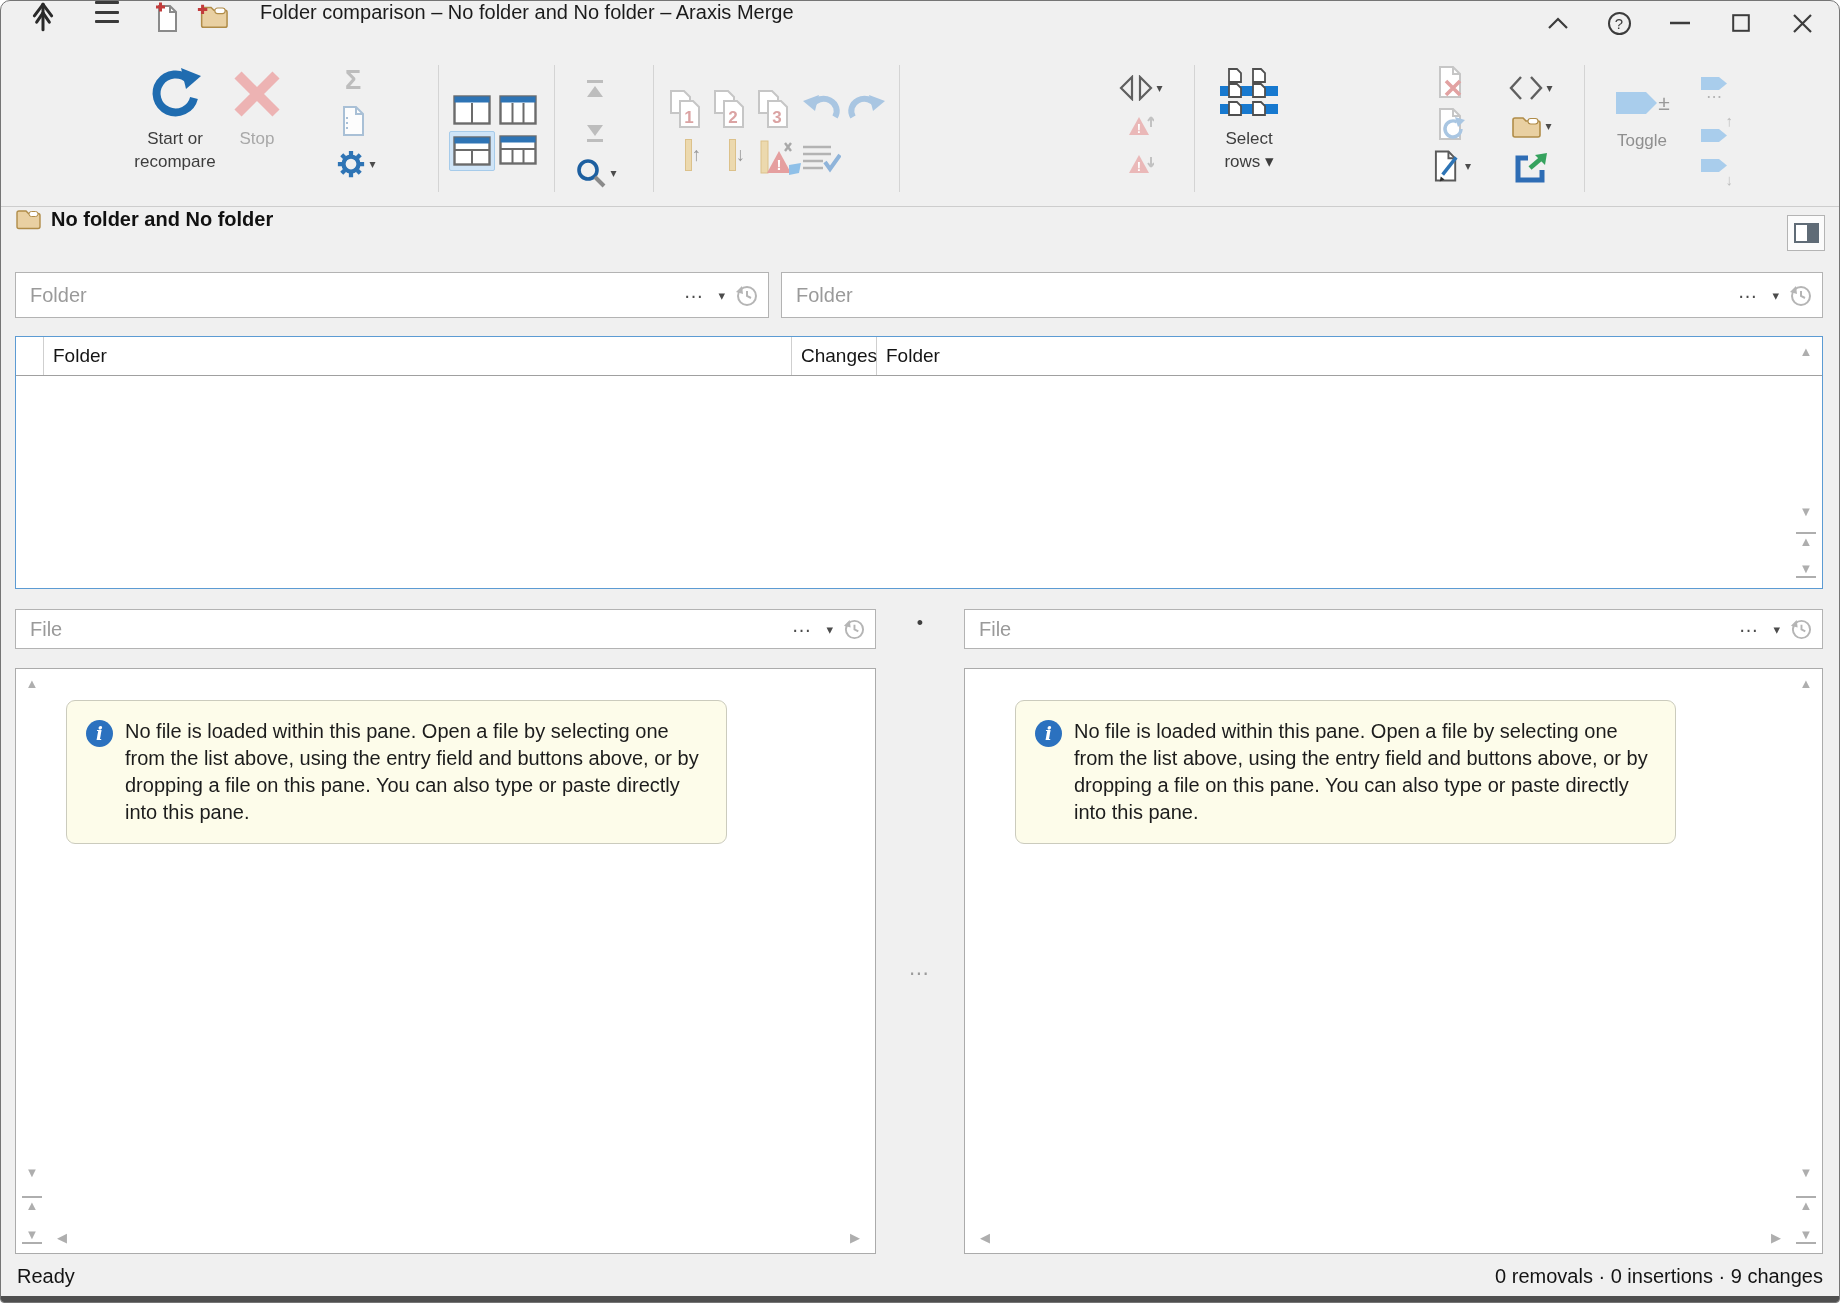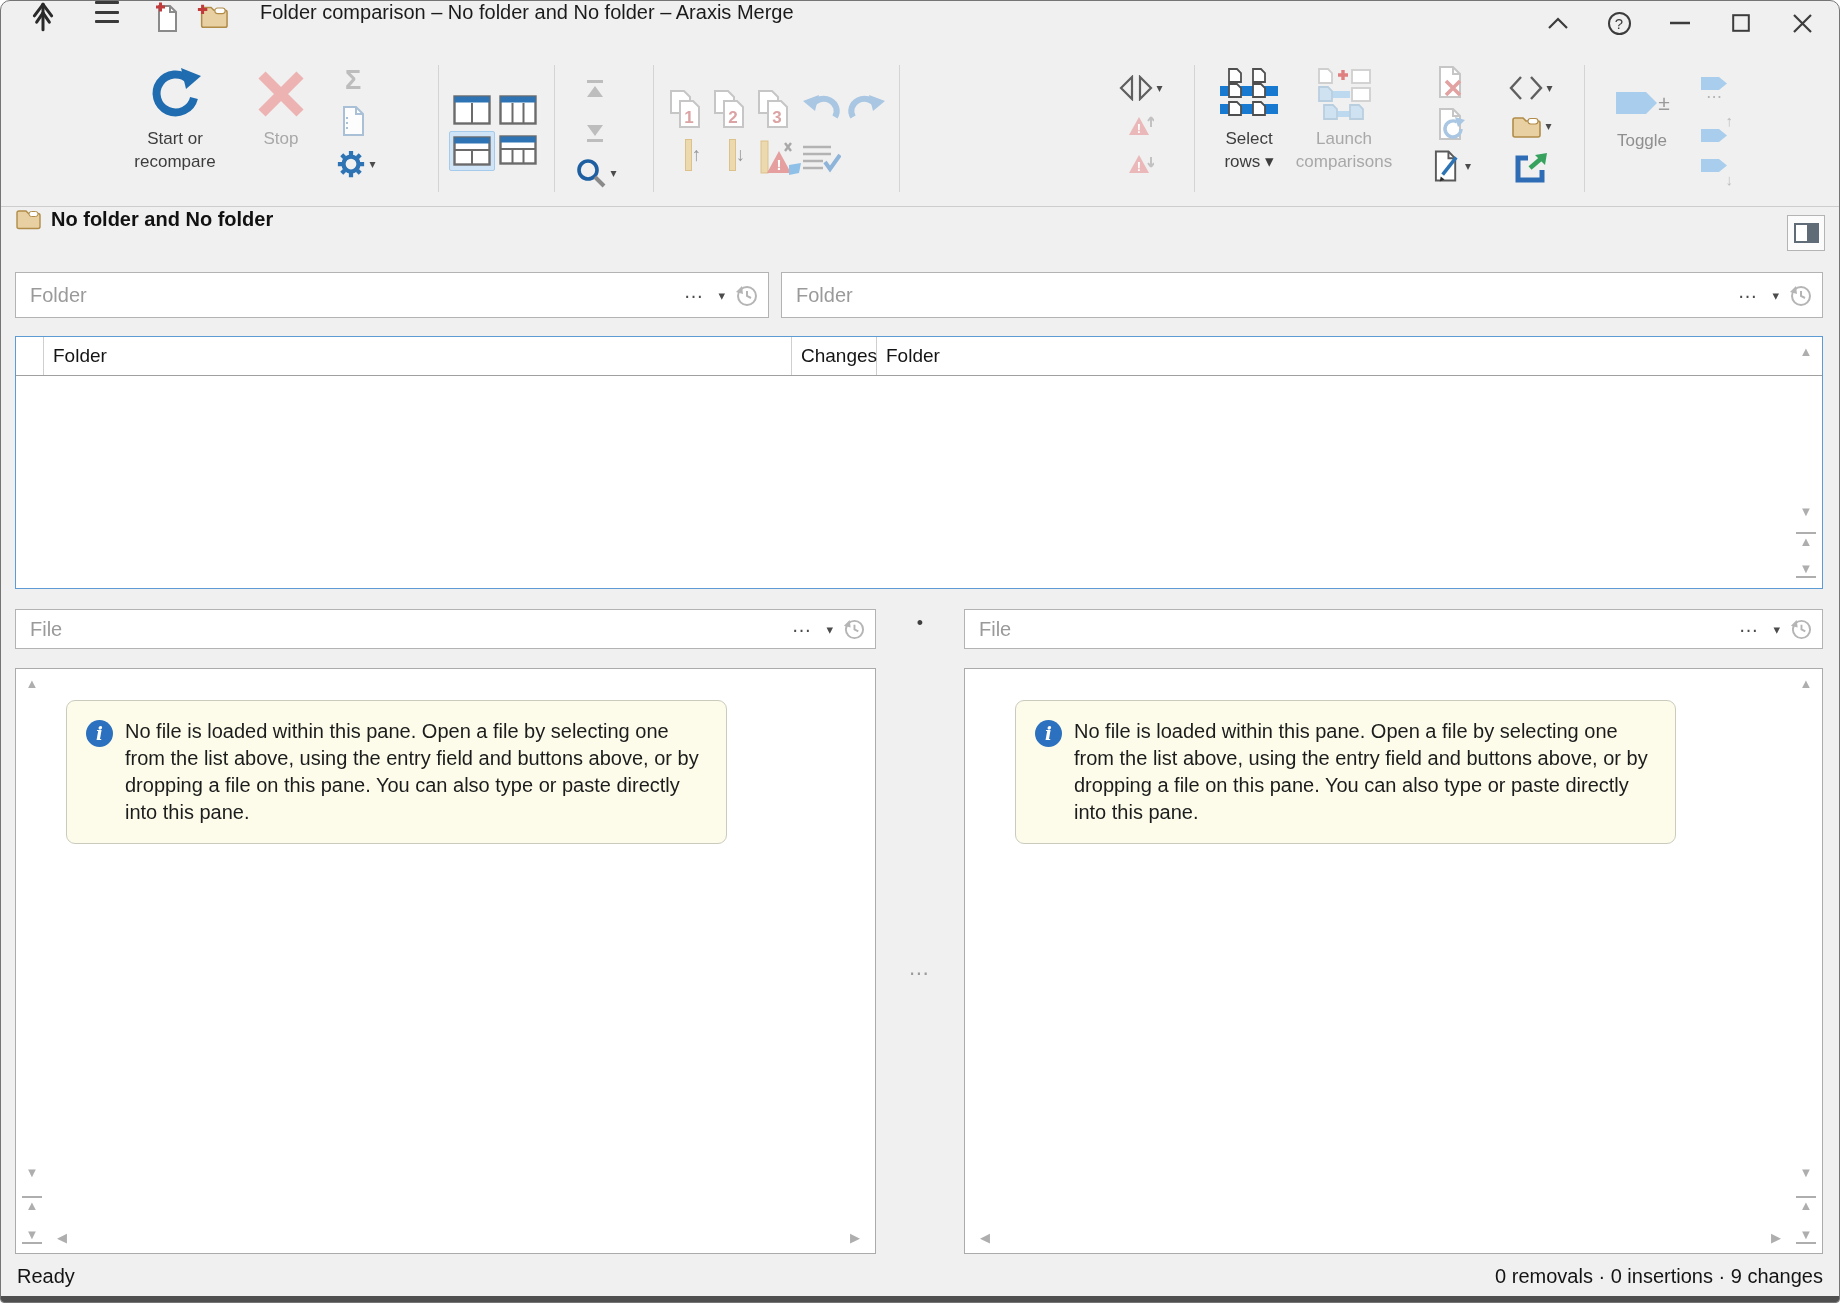--- a/index.html
+++ b/index.html
@@ -143,21 +143,21 @@
       <div class="ticon">
         <svg width="54" height="54" viewBox="0 0 54 54">
           <path d="M41 13 A19 19 0 1 0 46 31" fill="none" stroke="#1f6cb0" stroke-width="8"></path>
           <polygon points="33,1 53,9 38,22" fill="#1f6cb0"></polygon>
         </svg>
       </div>
       <div class="tlabel">Start or</div>
       <div class="tlabel">recompare</div>
     </div>
 
-    <div class="tbtn dis" style="left:244px;width:72px;">
+    <div class="tbtn dis" style="left:220px;width:72px;">
       <div class="ticon">
         <svg width="50" height="50" viewBox="0 0 50 50">
             <path d="M6 6 L44 44 M44 6 L6 44" stroke="#edb3b3" stroke-width="10"></path>
           </svg>
       </div>
       <div class="tlabel">Stop</div>
     </div>
 
     <div class="mini" style="left:330px;top:12px;width:44px;">
       <span class="sigma-g">Σ</span>
@@ -332,37 +332,20 @@
               <path d="M33 17 h8 l4 4 v9 h-12 z"></path>
             <path d="M9 35 h8 l4 4 v9 h-12 z"></path>
               <path d="M33 35 h8 l4 4 v9 h-12 z"></path>
           </g>
         </svg>
       </div>
       <div class="tlabel">Select</div>
       <div class="tlabel">rows ▾</div>
     </div>
 
-    <div class="tbtn dis" style="left:1294px;width:98px;">
-      <div class="ticon">
-        <svg width="60" height="54" viewBox="0 0 60 54">
-          <path d="M5 2 h9 l4 4 v10 h-13 z" fill="#fff" stroke="#cfcfcf" stroke-width="1.8"></path>
-          <path d="M24 8 h10 M29 3 v10" stroke="#e07f7f" stroke-width="3.4"></path>
-          <rect x="38" y="3" width="18" height="13" fill="#fff" stroke="#cfcfcf" stroke-width="1.8"></rect>
-          <rect x="14" y="24" width="22" height="7" fill="#bcd9ef"></rect>
-          <path d="M5 20 h9 l4 4 v10 h-13 z" fill="#cfe2f2" stroke="#b9cfe0" stroke-width="1.8"></path>
-          <rect x="38" y="21" width="18" height="13" fill="#fff" stroke="#cfcfcf" stroke-width="1.8"></rect>
-          <rect x="20" y="44" width="20" height="6" fill="#bcd9ef"></rect>
-          <path d="M10 38 h9 l4 4 v10 h-13 z" fill="#cfe2f2" stroke="#b9cfe0" stroke-width="1.8"></path>
-          <path d="M36 38 h9 l4 4 v10 h-13 z" fill="#cfe2f2" stroke="#b9cfe0" stroke-width="1.8"></path>
-        </svg>
-      </div>
-      <div class="tlabel">Launch</div>
-      <div class="tlabel">comparisons</div>
-    </div>
 
     <div class="mini" style="left:1432px;top:12px;width:38px;">
       <svg width="30" height="34" viewBox="0 0 30 34">
         <path d="M3 2 h13 l7 7 v23 h-20 z" fill="#fff" stroke="#c6c6c6" stroke-width="2"></path>
         <path d="M16 2 v7 h7" fill="none" stroke="#c6c6c6" stroke-width="2"></path>
         <path d="M9 16 L23 30 M23 16 L9 30" stroke="#e2a2a2" stroke-width="3.6"></path>
       </svg>
     </div>
     <div class="mini" style="left:1432px;top:54px;width:38px;">
       <svg width="30" height="34" viewBox="0 0 30 34">

